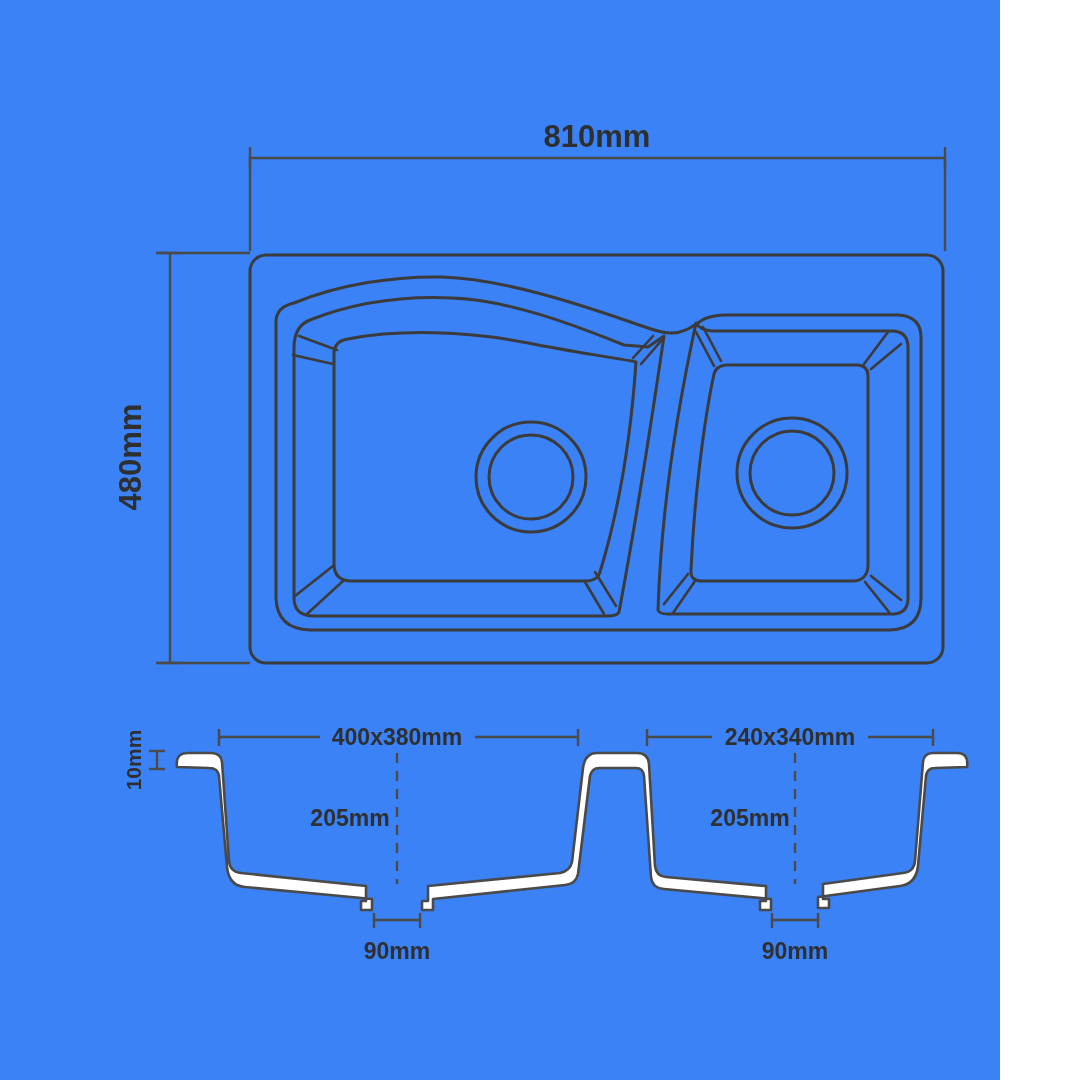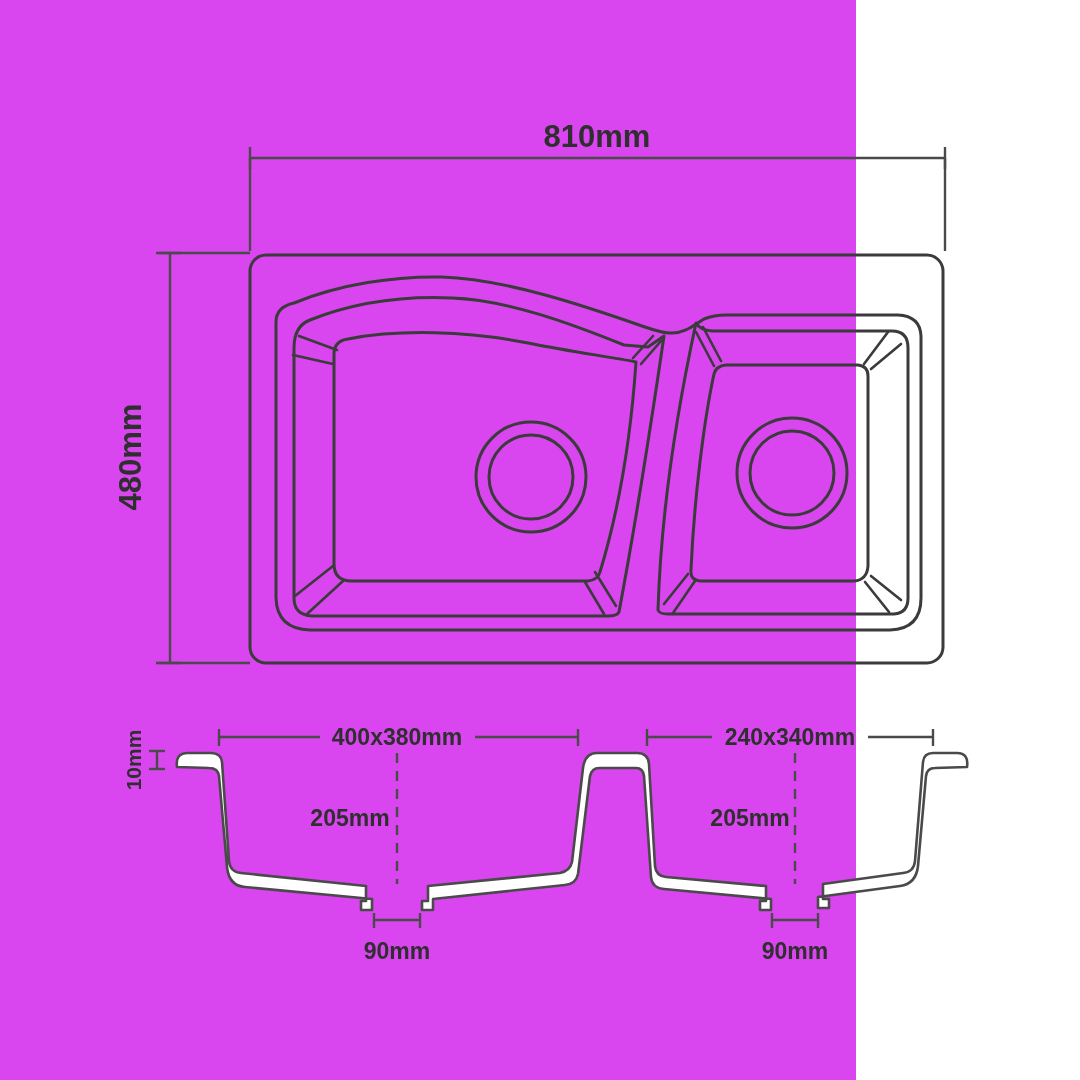--- a/index.html
+++ b/index.html
@@ -1,17 +1,17 @@
 <!DOCTYPE html>
 <html><head>
 <meta charset="utf-8">
 <style>
   html,body{margin:0;padding:0;background:#ffffff;}
   body{width:1080px;height:1080px;overflow:hidden;font-family:"Liberation Sans",sans-serif;}
-  .stage{position:relative;width:856px;height:1080px;background:#d946ef;}
+  .stage{position:relative;width:1000px;height:1080px;background:#3b82f6;}
   svg{display:block;}
   .outline{fill:none;stroke:#3b3b3b;stroke-width:3;stroke-linejoin:round;stroke-linecap:round;}
   .outline-thin{fill:none;stroke:#3b3b3b;stroke-width:2.6;stroke-linejoin:round;stroke-linecap:round;}
   .band{fill:#ffffff;stroke:#4a4a4a;stroke-width:2.6;stroke-linejoin:round;}
   .dim{stroke:#4a4a4a;stroke-width:2.4;fill:none;stroke-linecap:butt;}
   .dimdash{stroke:#4a4a4a;stroke-width:2.4;fill:none;stroke-dasharray:10 8;}
   .dimtext{fill:#2f2f2f;font-weight:bold;font-size:23px;font-family:"Liberation Sans",sans-serif;}
   .dimtext-big{fill:#2f2f2f;font-weight:bold;font-size:31px;font-family:"Liberation Sans",sans-serif;}
   .dimtext-small{fill:#2f2f2f;font-weight:bold;font-size:21px;font-family:"Liberation Sans",sans-serif;}
 </style>

